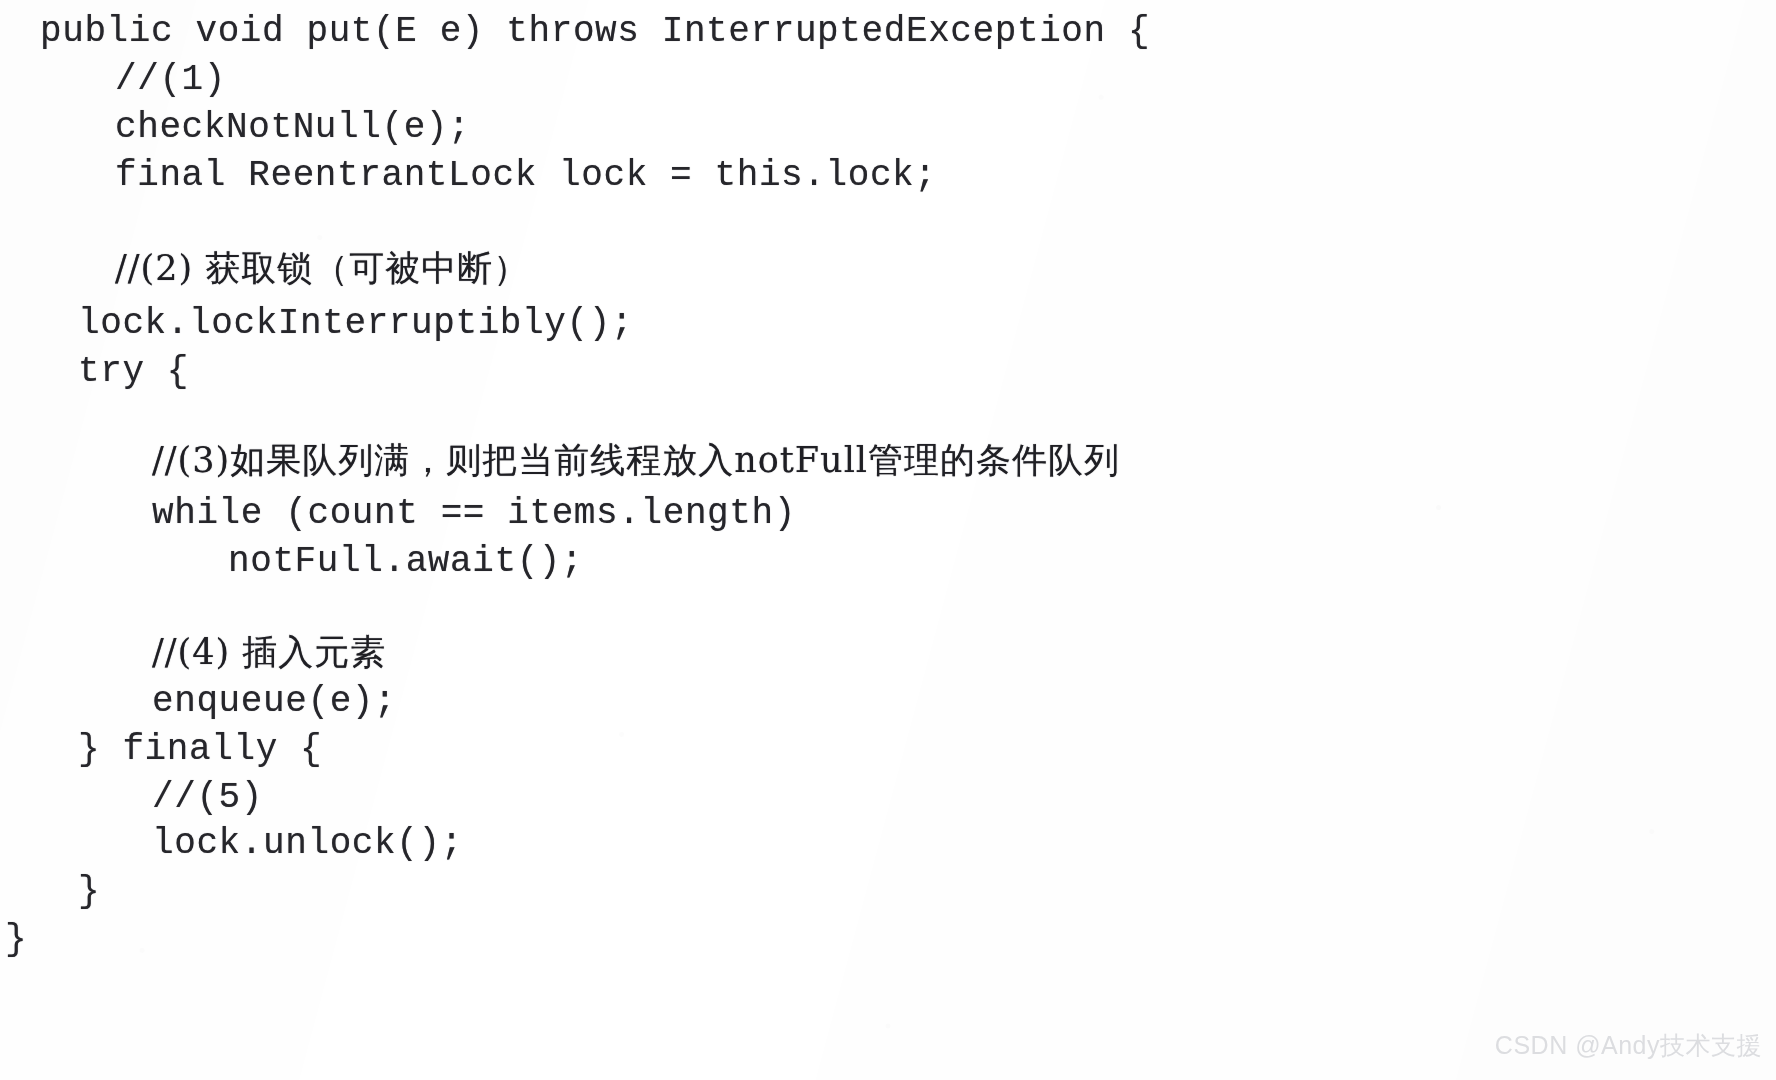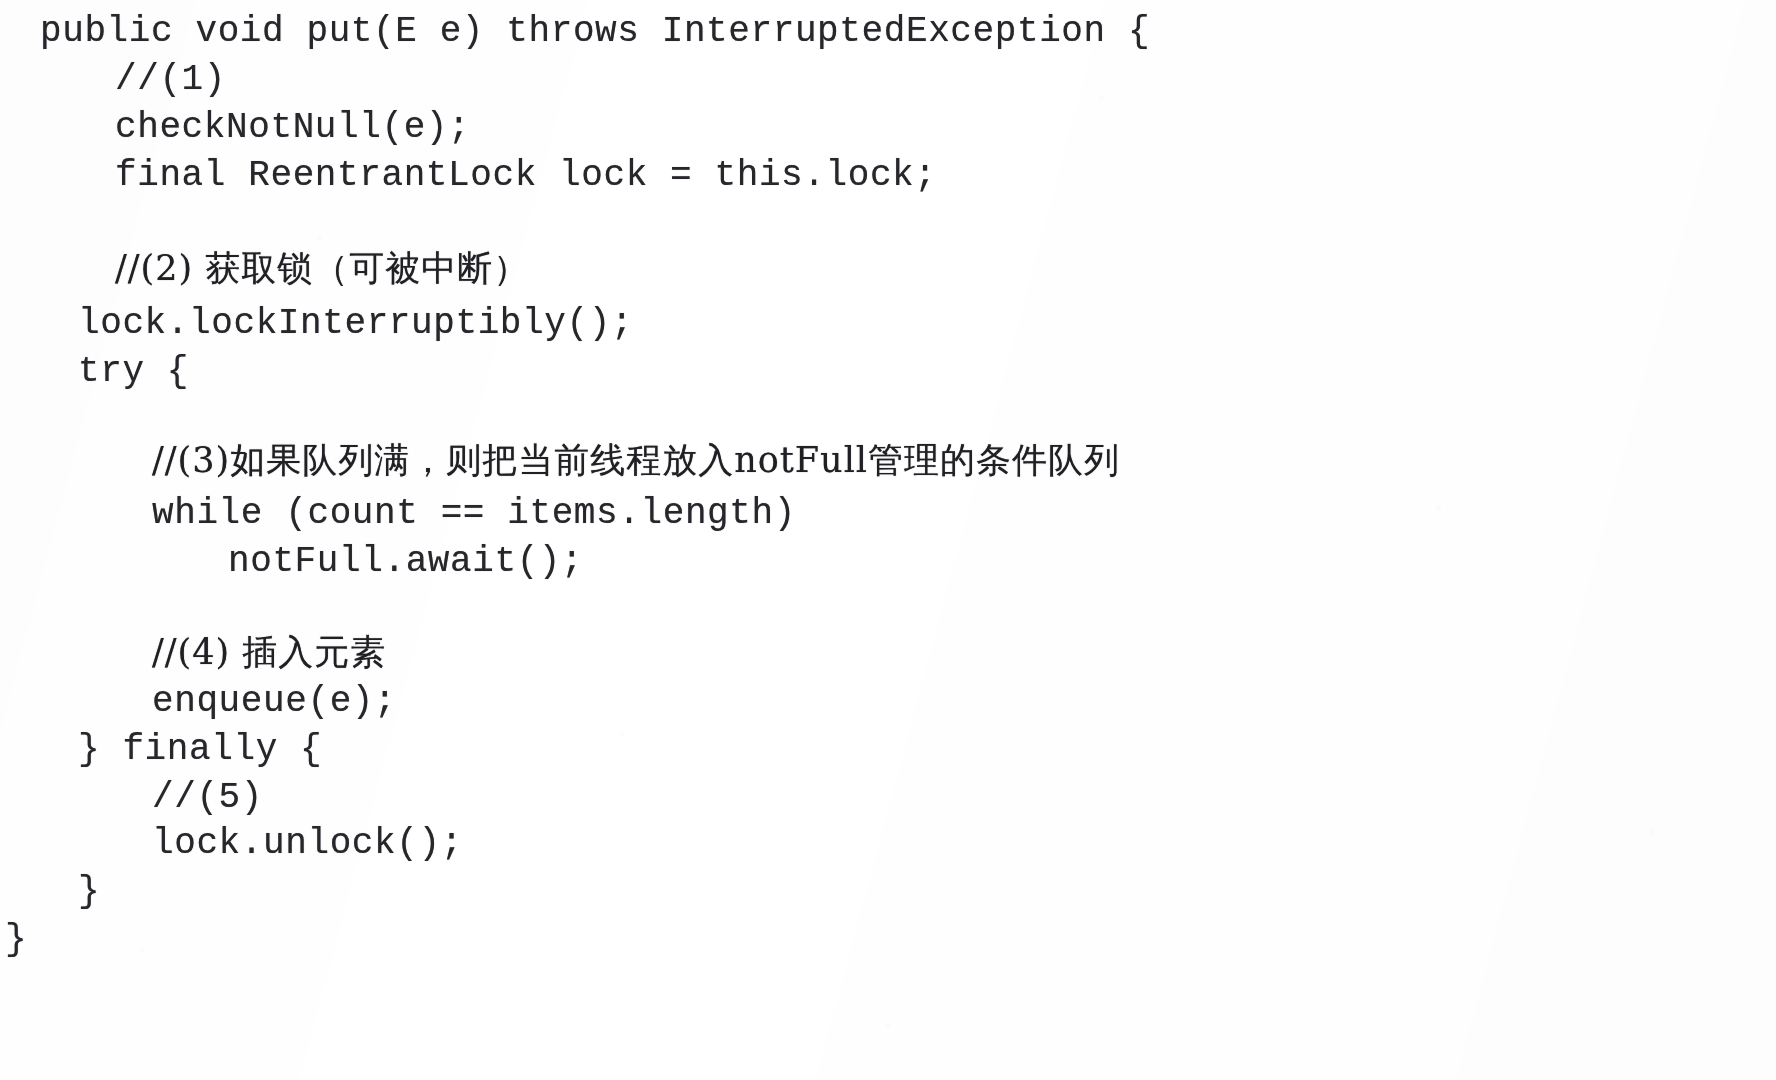--- a/index.html
+++ b/index.html
@@ -105,14 +105,15 @@
       <div class="code-line" style="left: 152px; top: 678px;">enqueue(e);</div>
       <div class="code-line" style="left: 78px; top: 726px;">} finally {</div>
       <div class="code-line" style="left: 152px; top: 774px;">//(5)</div>
       <div class="code-line" style="left: 152px; top: 820px;">lock.unlock();</div>
       <div class="code-line" style="left: 78px; top: 868px;">}</div>
       <div class="code-line" style="left: 5px; top: 916px;">}</div>
     </div>
 
   <div id="scan-noise"></div>
 
+  <div id="watermark" style="color: rgb(220, 221, 224);">CSDN @Andy技术支援</div>
 
 </div>
 
 </body></html>

